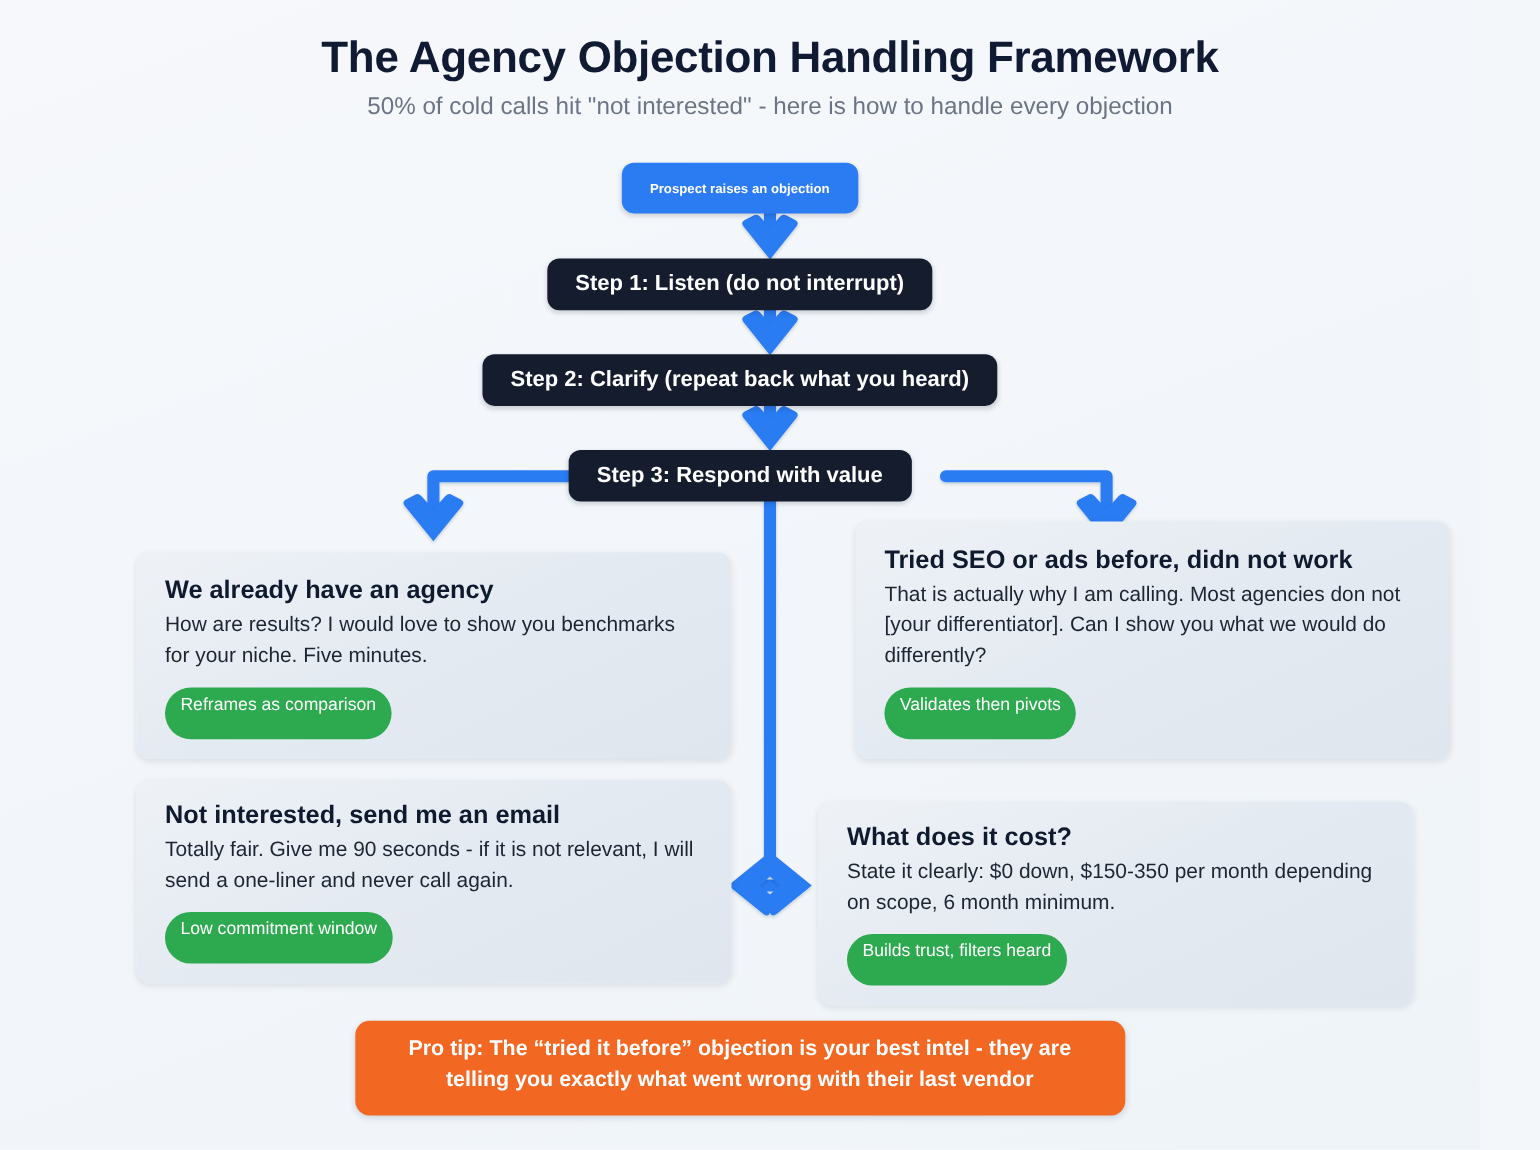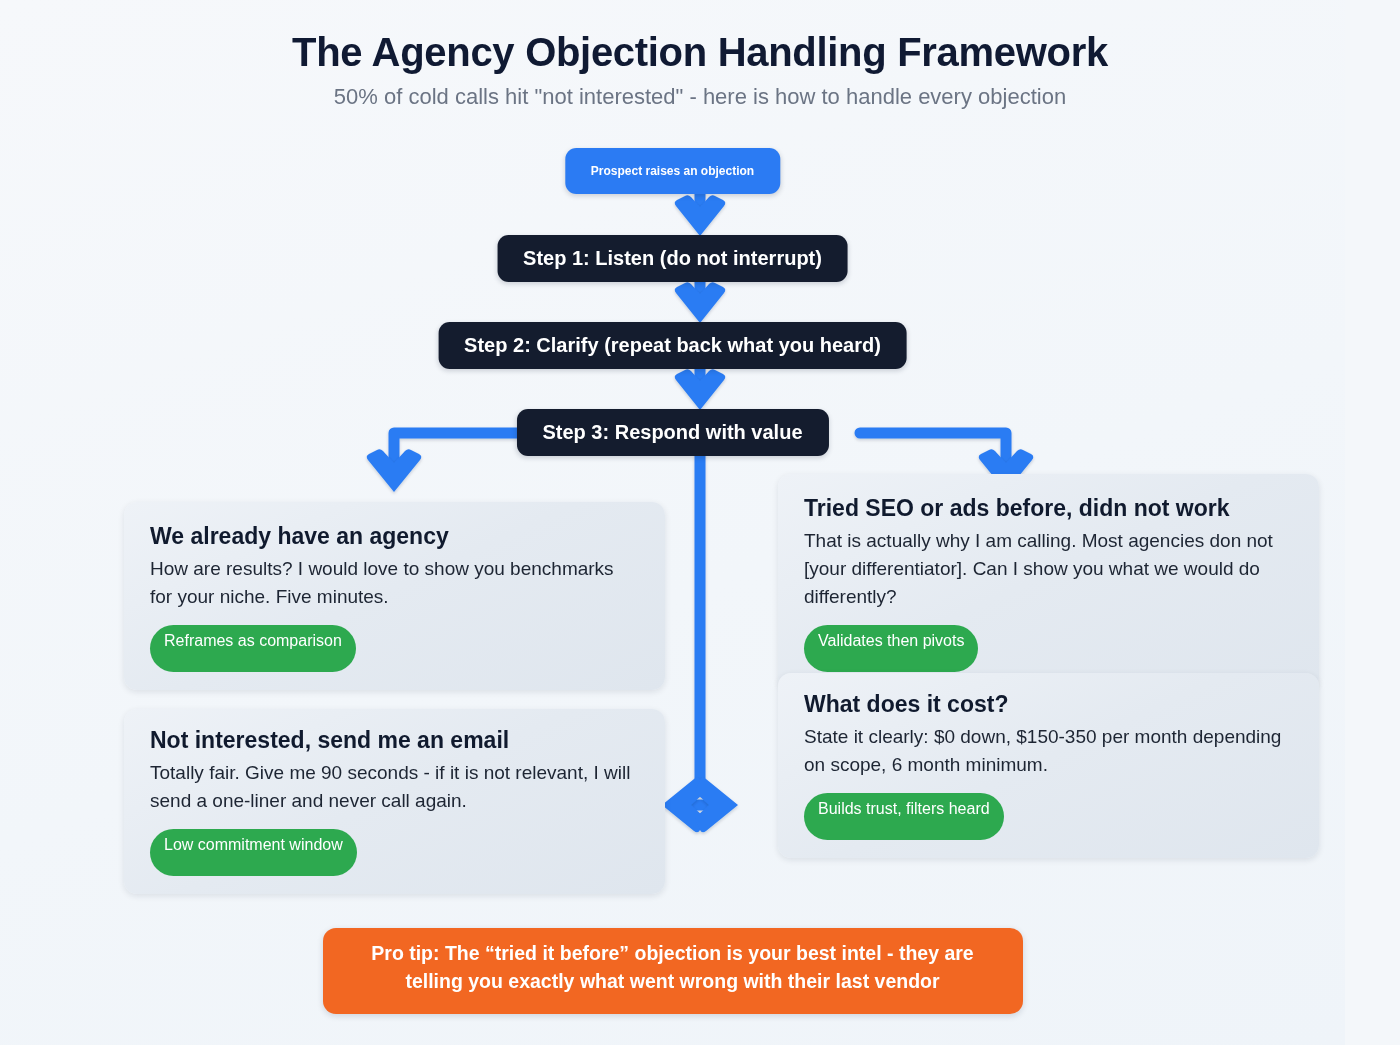--- a/index.html
+++ b/index.html
@@ -132,21 +132,21 @@
     line-height: 1;
     padding: 8px 14px 23px;
     border-radius: 999px;
     white-space: nowrap;
   }
 
   
   #card-0 { left: 118px; top: 492px; width: 547px; height: 198px; }
   #card-1 { left: 728px; top: 492px; width: 547px; height: 198px; margin-left: 44px; }
   #card-2 { left: 118px; top: 708px; width: 547px; height: 186px; }
-  #card-3 { left: 738px; top: 672px; width: 547px; height: 186px; margin-left: 34px; }
+  #card-3 { left: 738px; top: 728px; width: 547px; height: 186px; }
 
   #card-2 .card-body, #card-3 .card-body { padding-top: 17px; }
 
   
   .protip {
     position: absolute;
     left: 50%;
     transform: translateX(-50%);
     top: 928px;
     width: 700px;

